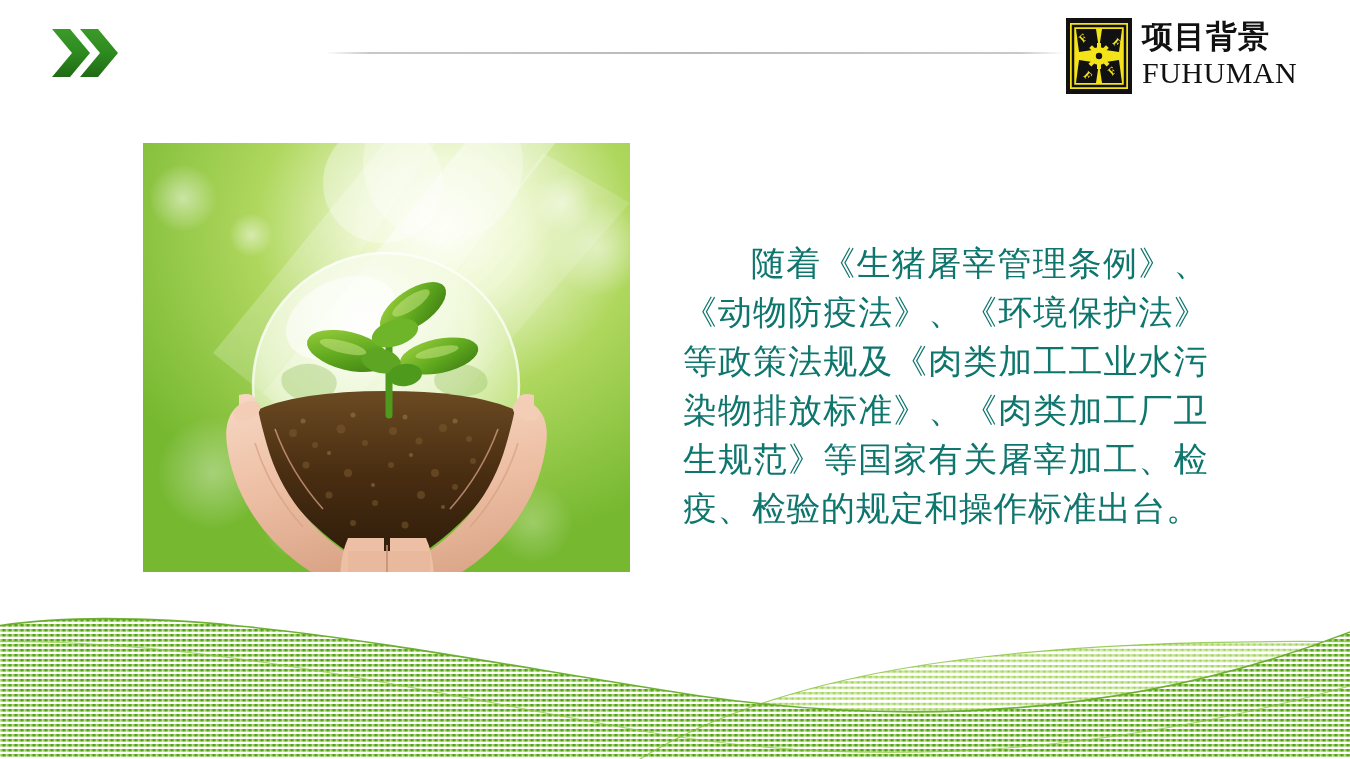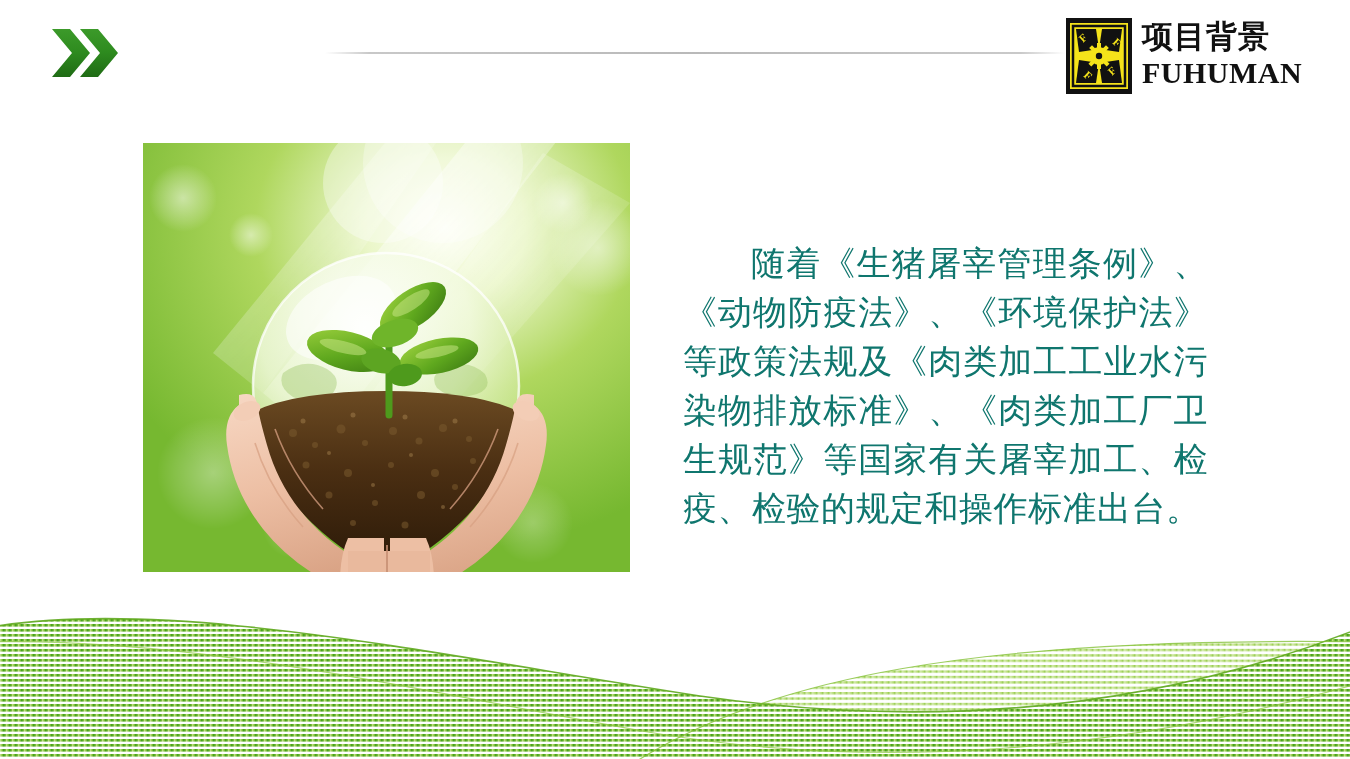--- a/index.html
+++ b/index.html
@@ -81,21 +81,21 @@
     line-height: 38px;
     font-weight: 700;
     color: #111111;
     letter-spacing: 1px;
     white-space: nowrap;
   }
   .logo-en {
     font-family: "Liberation Serif", "DejaVu Serif", serif;
     font-size: 30px;
     line-height: 34px;
-    font-weight: 700;
+    font-weight: 400;
     color: #111111;
     letter-spacing: 0.5px;
     white-space: nowrap;
   }
 
   
   .photo {
     position: absolute;
     left: 143px;
     top: 143px;

